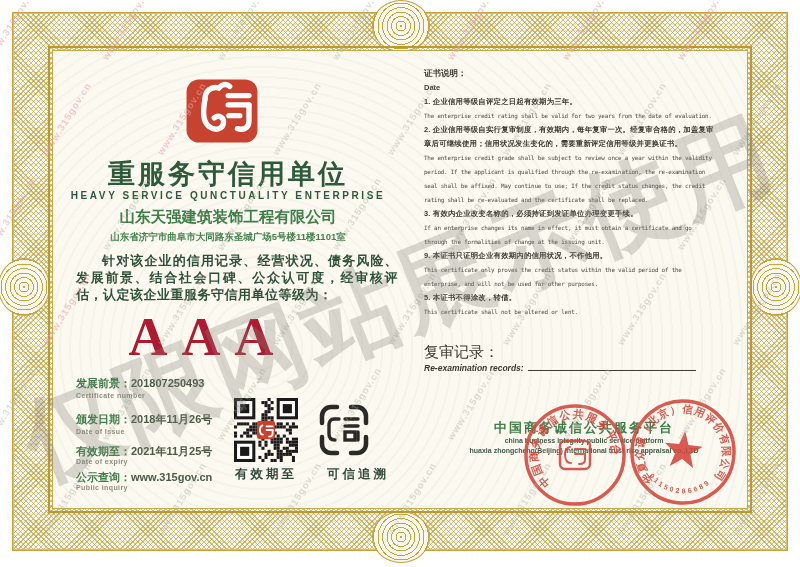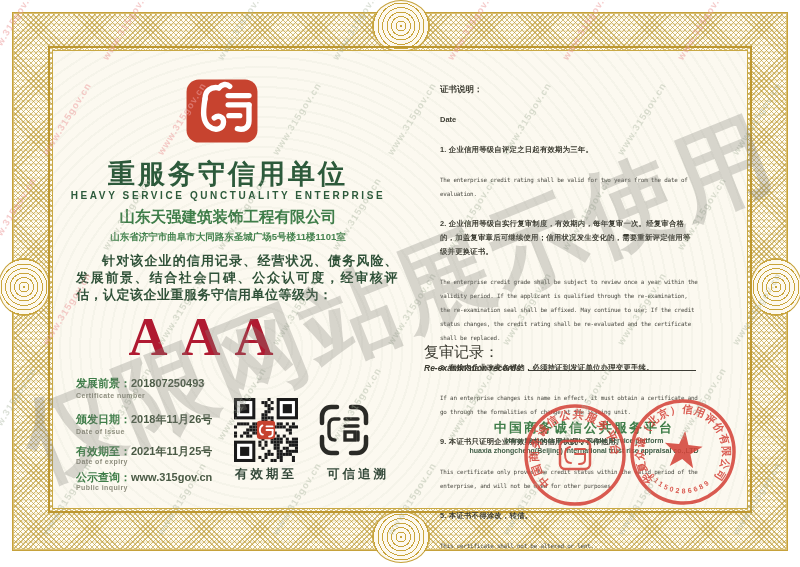--- a/index.html
+++ b/index.html
@@ -53,21 +53,21 @@
   .qr-wrap{position:absolute;left:234px;top:398px;width:64px;height:64px;}
   .trace-wrap{position:absolute;left:316px;top:402px;width:56px;height:56px;}
   .code-label{position:absolute;top:466px;font-size:12.5px;font-weight:bold;color:#34493a;letter-spacing:3px;text-align:center;}
   .code-label.qr{left:222px;width:88px;}
   .code-label.trace{left:320px;width:76px;}
 
   
   .notes{position:absolute;left:424px;top:66px;width:290px;color:#3c3c32;}
   .notes .h-zh{font-size:8.5px;font-weight:bold;line-height:15px;}
   .notes .h-en{font-size:7.5px;font-weight:bold;line-height:14px;}
-  .notes p{margin:16px;}
+  .notes p{margin:0;}
   .notes .zh{font-size:7.4px;font-weight:bold;line-height:14px;color:#3c3c32;letter-spacing:.2px;}
   .notes .en{font-family:"DejaVu Sans Mono",monospace;font-size:5.9px;line-height:14px;color:#4c4c44;letter-spacing:-.2px;}
 
   .review{position:absolute;left:424px;top:344px;width:300px;color:#3a3a30;}
   .review .zh{font-size:15px;font-weight:normal;line-height:16px;}
   .review .en{font-size:8.5px;font-weight:bold;line-height:16px;font-style:italic;}
   .review .line{display:inline-block;width:168px;border-bottom:1.5px solid #3c3c34;height:9px;margin-left:4px;}
 
   .issuer{position:absolute;left:438px;top:420px;width:292px;text-align:center;}
   .issuer .p-zh{font-size:13px;font-weight:bold;color:#3f7d49;letter-spacing:2px;line-height:16px;}

